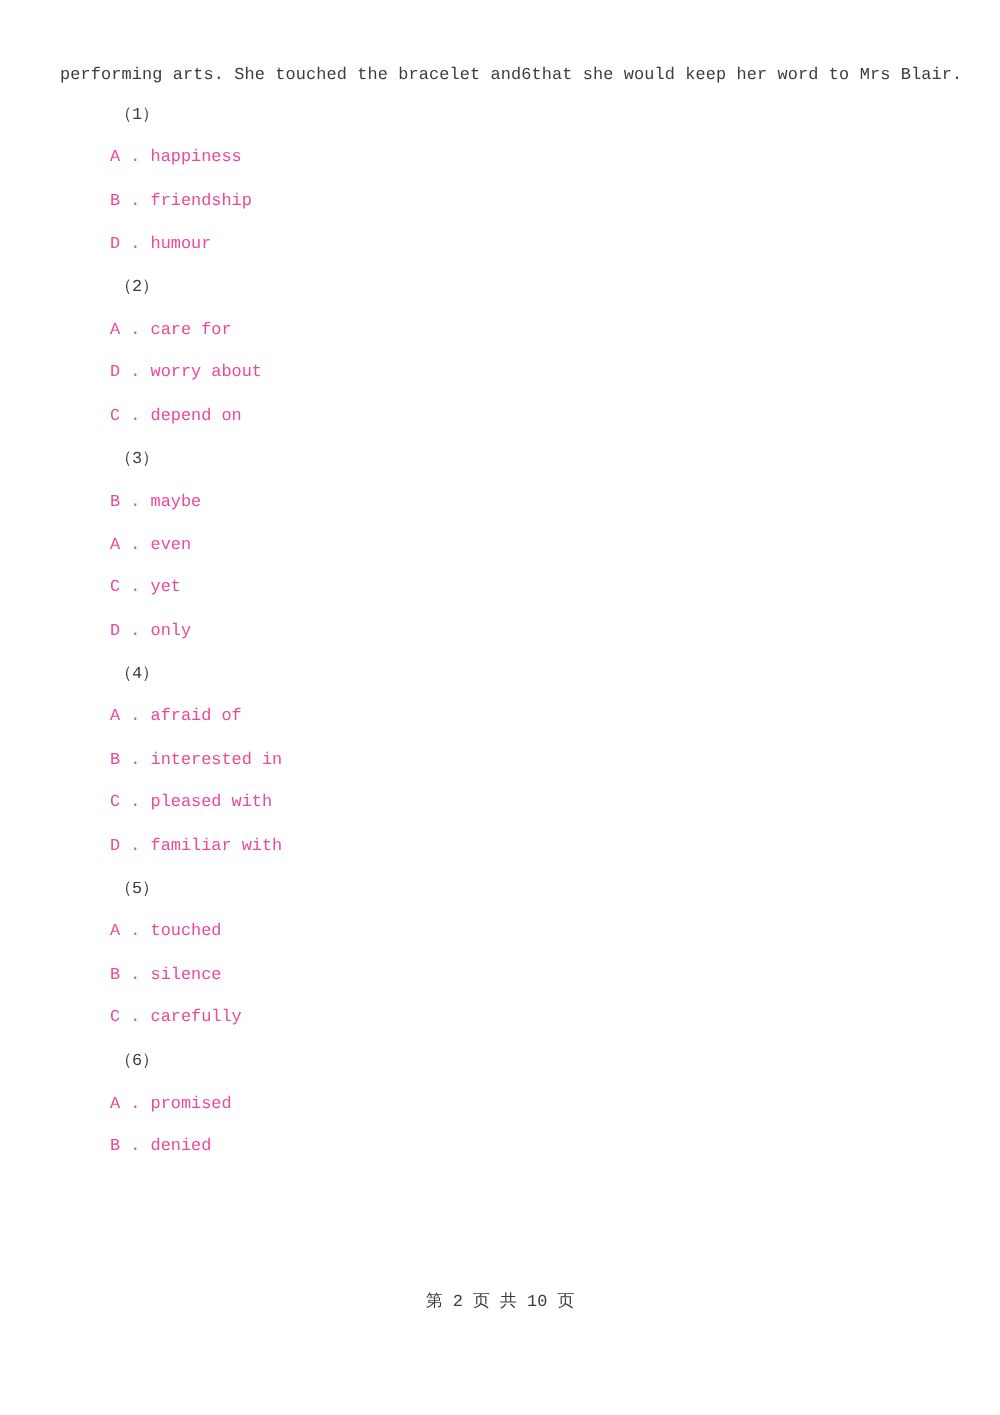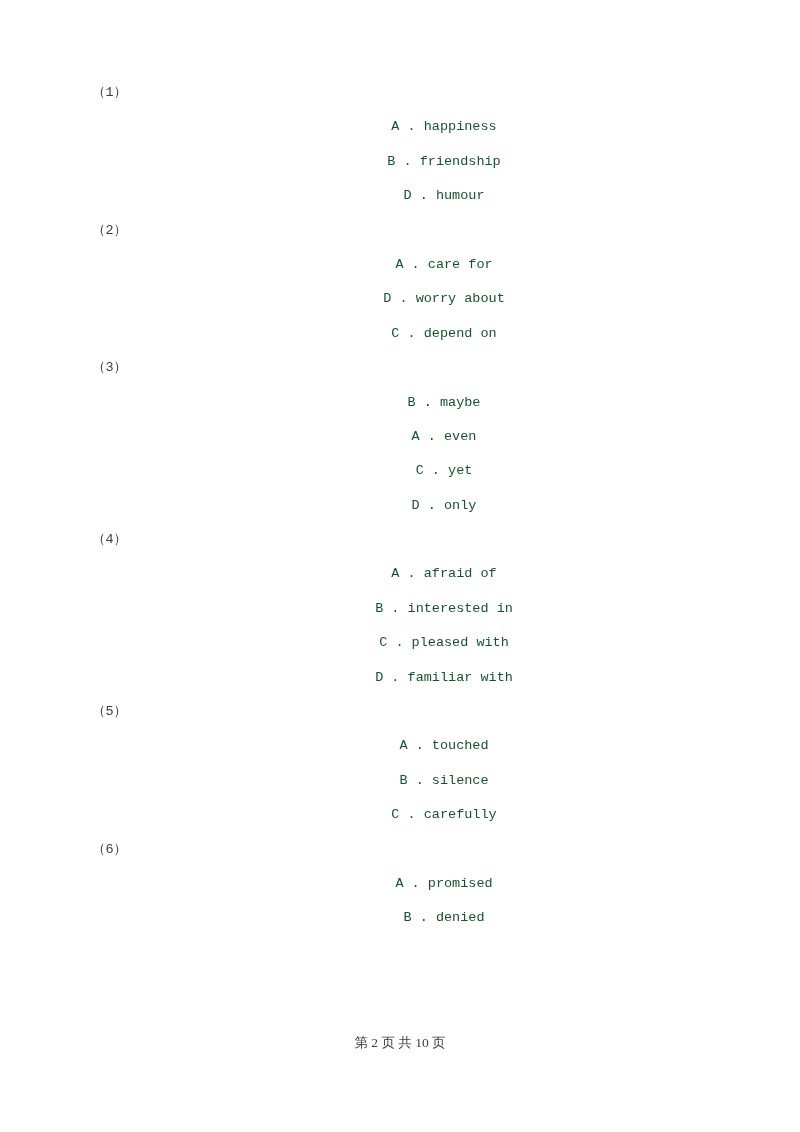--- a/index.html
+++ b/index.html
@@ -58,42 +58,41 @@
     white-space: pre;
     color: #3c3c3c;
   }
 
   .qoption {
     margin-left: 88px;
     font-size: 13.5px;
     line-height: 18px;
     height: 34.4px;
     white-space: pre;
-    color: #14532d;
-    text-align: center;
+    color: #ec4899;
   }
 
   .footer {
     position: absolute;
     left: 0;
     top: 1034px;
     width: 800px;
     text-align: center;
     font-size: 13.5px;
     line-height: 18px;
     color: #3c3c3c;
     white-space: pre;
-    font-family: Liberation Serif, serif;
   }
 </style>
 </head>
 <body>
 
 <div class="page">
 
+  <div class="passage-line">performing arts. She touched the bracelet and6that she would keep her word to Mrs Blair.</div>
 
   <div class="questions">
       <div class="qgroup">
         <div class="qlabel">（1）</div>
         <div class="qoption">A . happiness</div>
         <div class="qoption">B . friendship</div>
         <div class="qoption">D . humour</div>
       </div>
       <div class="qgroup">
         <div class="qlabel">（2）</div>

